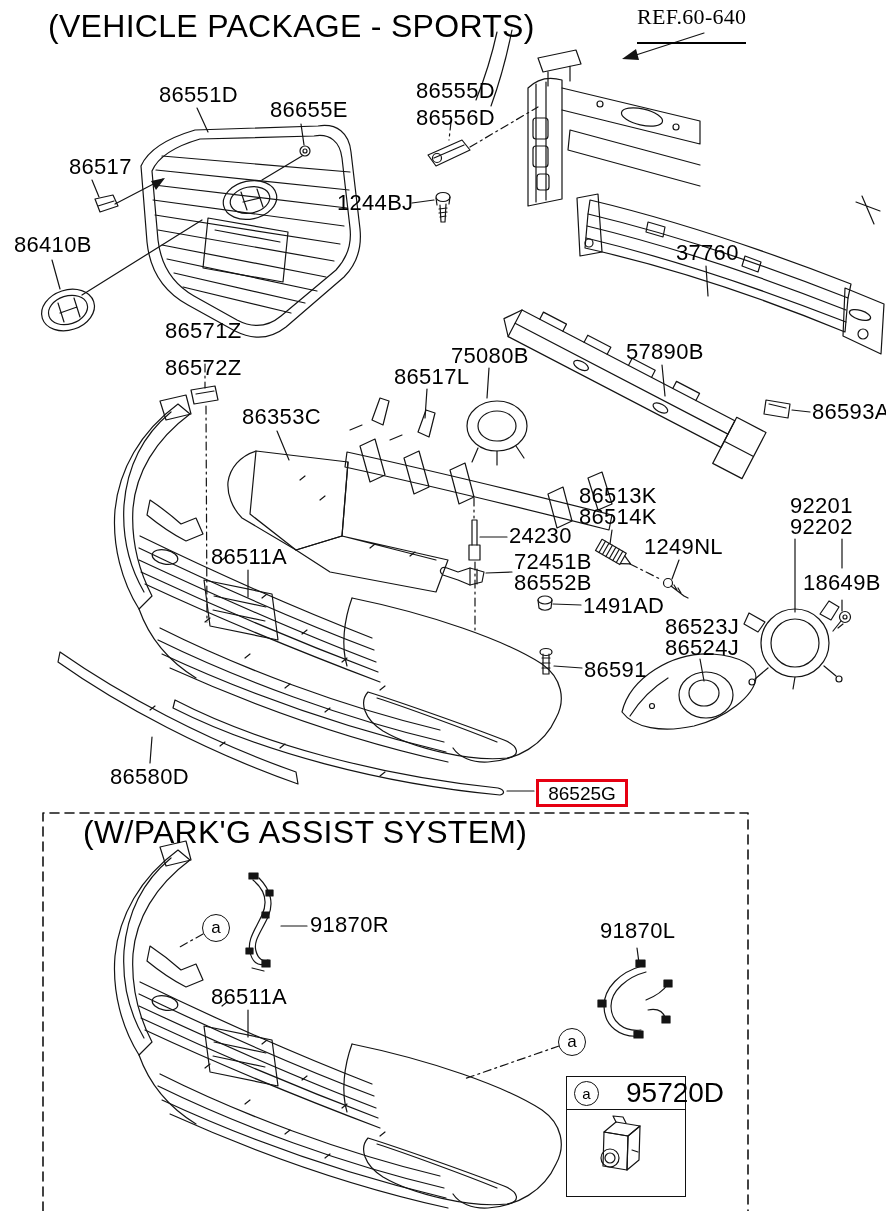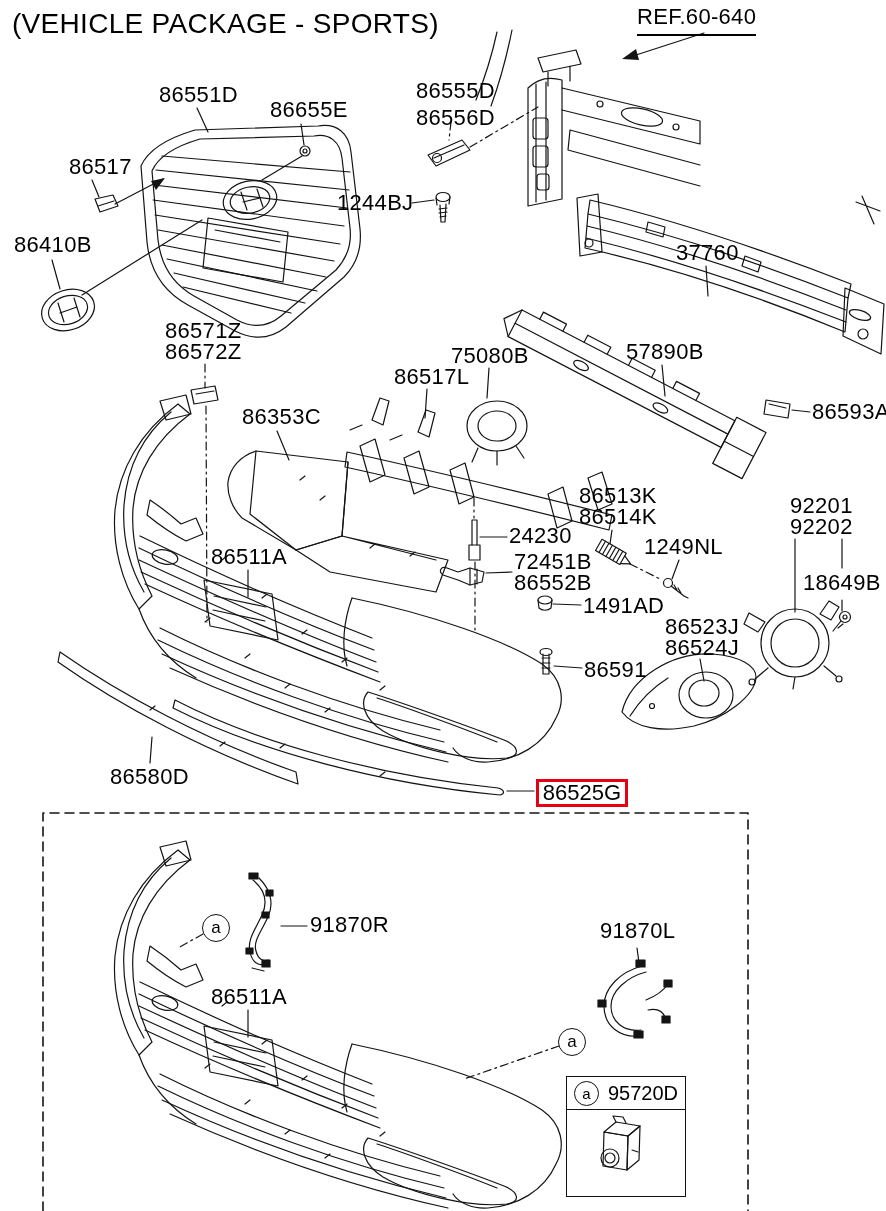--- a/index.html
+++ b/index.html
@@ -1,35 +1,35 @@
 <!DOCTYPE html>
 <html style="--highlight: #e60012;"><head>
 <meta charset="utf-8">
 <style>
   html,body{margin:0;padding:0;background:#fff;}
   #stage{position:relative;width:886px;height:1211px;background:#fff;overflow:hidden;
          font-family:"Liberation Sans",sans-serif;color:#000;}
   #art{position:absolute;left:0;top:0;z-index:0;}
   .lbl{position:absolute;z-index:2;font-size:22px;line-height:1.02;white-space:nowrap;
        letter-spacing:0.3px;}
-  .big{font-size:28px;}
-  .ref{border-bottom:2px solid #000;padding-bottom:6px;}
+  .big{font-size:32px;margin-left:36px;}
+  .ref{border-bottom:2px solid #000;padding-bottom:14px;font-family:Liberation Serif, serif;}
   .callout{position:absolute;z-index:2;width:26px;height:26px;border:1.6px solid #111;
            border-radius:50%;background:#fff;display:flex;align-items:center;
            justify-content:center;font-size:17px;}
   .red-box{position:absolute;z-index:3;left:536px;top:779px;width:86px;height:22px;
            border:3px solid var(--highlight,#e60012);display:flex;align-items:center;
            justify-content:center;background:#fff;}
-  .red-box .inner{font-size:22px;line-height:1;}
+  .red-box .inner{font-size:19px;line-height:1;}
   .part-box{position:absolute;z-index:1;left:566px;top:1076px;width:118px;height:119px;
             border:1.6px solid #111;background:transparent;}
   .part-box .hdr{height:32px;border-bottom:1.6px solid #111;display:flex;align-items:center;
                  gap:9px;padding-left:7px;}
   .part-box .hdr .c{position:static;width:23px;height:23px;font-size:15px;flex:0 0 auto;}
-  .part-box .hdr .t{font-size:20px;}
+  .part-box .hdr .t{font-size:28px;margin-left:18px;}
 </style>
 </head>
 <body>
 
 <div id="stage">
 
   <svg id="art" width="886" height="1211" viewBox="0 0 886 1211" fill="none" stroke="#141414" stroke-width="1.2" stroke-linecap="round" stroke-linejoin="round">
 
     <path d="M43,1211 V813 H748 V1211" stroke-dasharray="9 6" stroke-width="1.6"></path>
 
@@ -298,21 +298,21 @@
 
   <div class="lbl" style="left:159px;top:84px">86551D</div>
   <div class="lbl" style="left:270px;top:99px">86655E</div>
   <div class="lbl" style="left:416px;top:80px">86555D</div>
   <div class="lbl" style="left:416px;top:107px">86556D</div>
   <div class="lbl" style="left:69px;top:156px">86517</div>
   <div class="lbl" style="left:337px;top:192px">1244BJ</div>
   <div class="lbl" style="left:14px;top:234px">86410B</div>
   <div class="lbl" style="left:676px;top:242px">37760</div>
   <div class="lbl" style="left:165px;top:320px">86571Z</div>
-  <div class="lbl" style="left:165px;top:341px">86572Z</div>
+  <div class="lbl" style="left:165px;top:357px">86572Z</div>
   <div class="lbl" style="left:451px;top:345px">75080B</div>
   <div class="lbl" style="left:394px;top:366px">86517L</div>
   <div class="lbl" style="left:626px;top:341px">57890B</div>
   <div class="lbl" style="left:812px;top:401px">86593A</div>
   <div class="lbl" style="left:242px;top:406px">86353C</div>
   <div class="lbl" style="left:211px;top:546px">86511A</div>
   <div class="lbl" style="left:509px;top:525px">24230</div>
   <div class="lbl" style="left:514px;top:551px">72451B</div>
   <div class="lbl" style="left:514px;top:572px">86552B</div>
   <div class="lbl" style="left:579px;top:485px">86513K</div>
@@ -324,20 +324,21 @@
   <div class="lbl" style="left:583px;top:595px">1491AD</div>
   <div class="lbl" style="left:665px;top:616px">86523J</div>
   <div class="lbl" style="left:665px;top:637px">86524J</div>
   <div class="lbl" style="left:584px;top:659px">86591</div>
   <div class="lbl" style="left:110px;top:766px">86580D</div>
 
   <div class="red-box">
     <span class="inner">86525G</span>
   </div>
 
+  <div class="lbl big" style="left:47px;top:816px">(W/PARK'G ASSIST SYSTEM)</div>
   <div class="callout" style="left:202px;top:914px">
     <span>a</span>
   </div>
   <div class="lbl" style="left:310px;top:914px">91870R</div>
   <div class="lbl" style="left:211px;top:986px">86511A</div>
   <div class="lbl" style="left:600px;top:920px">91870L</div>
   <div class="callout" style="left:558px;top:1028px">
     <span>a</span>
   </div>
 

